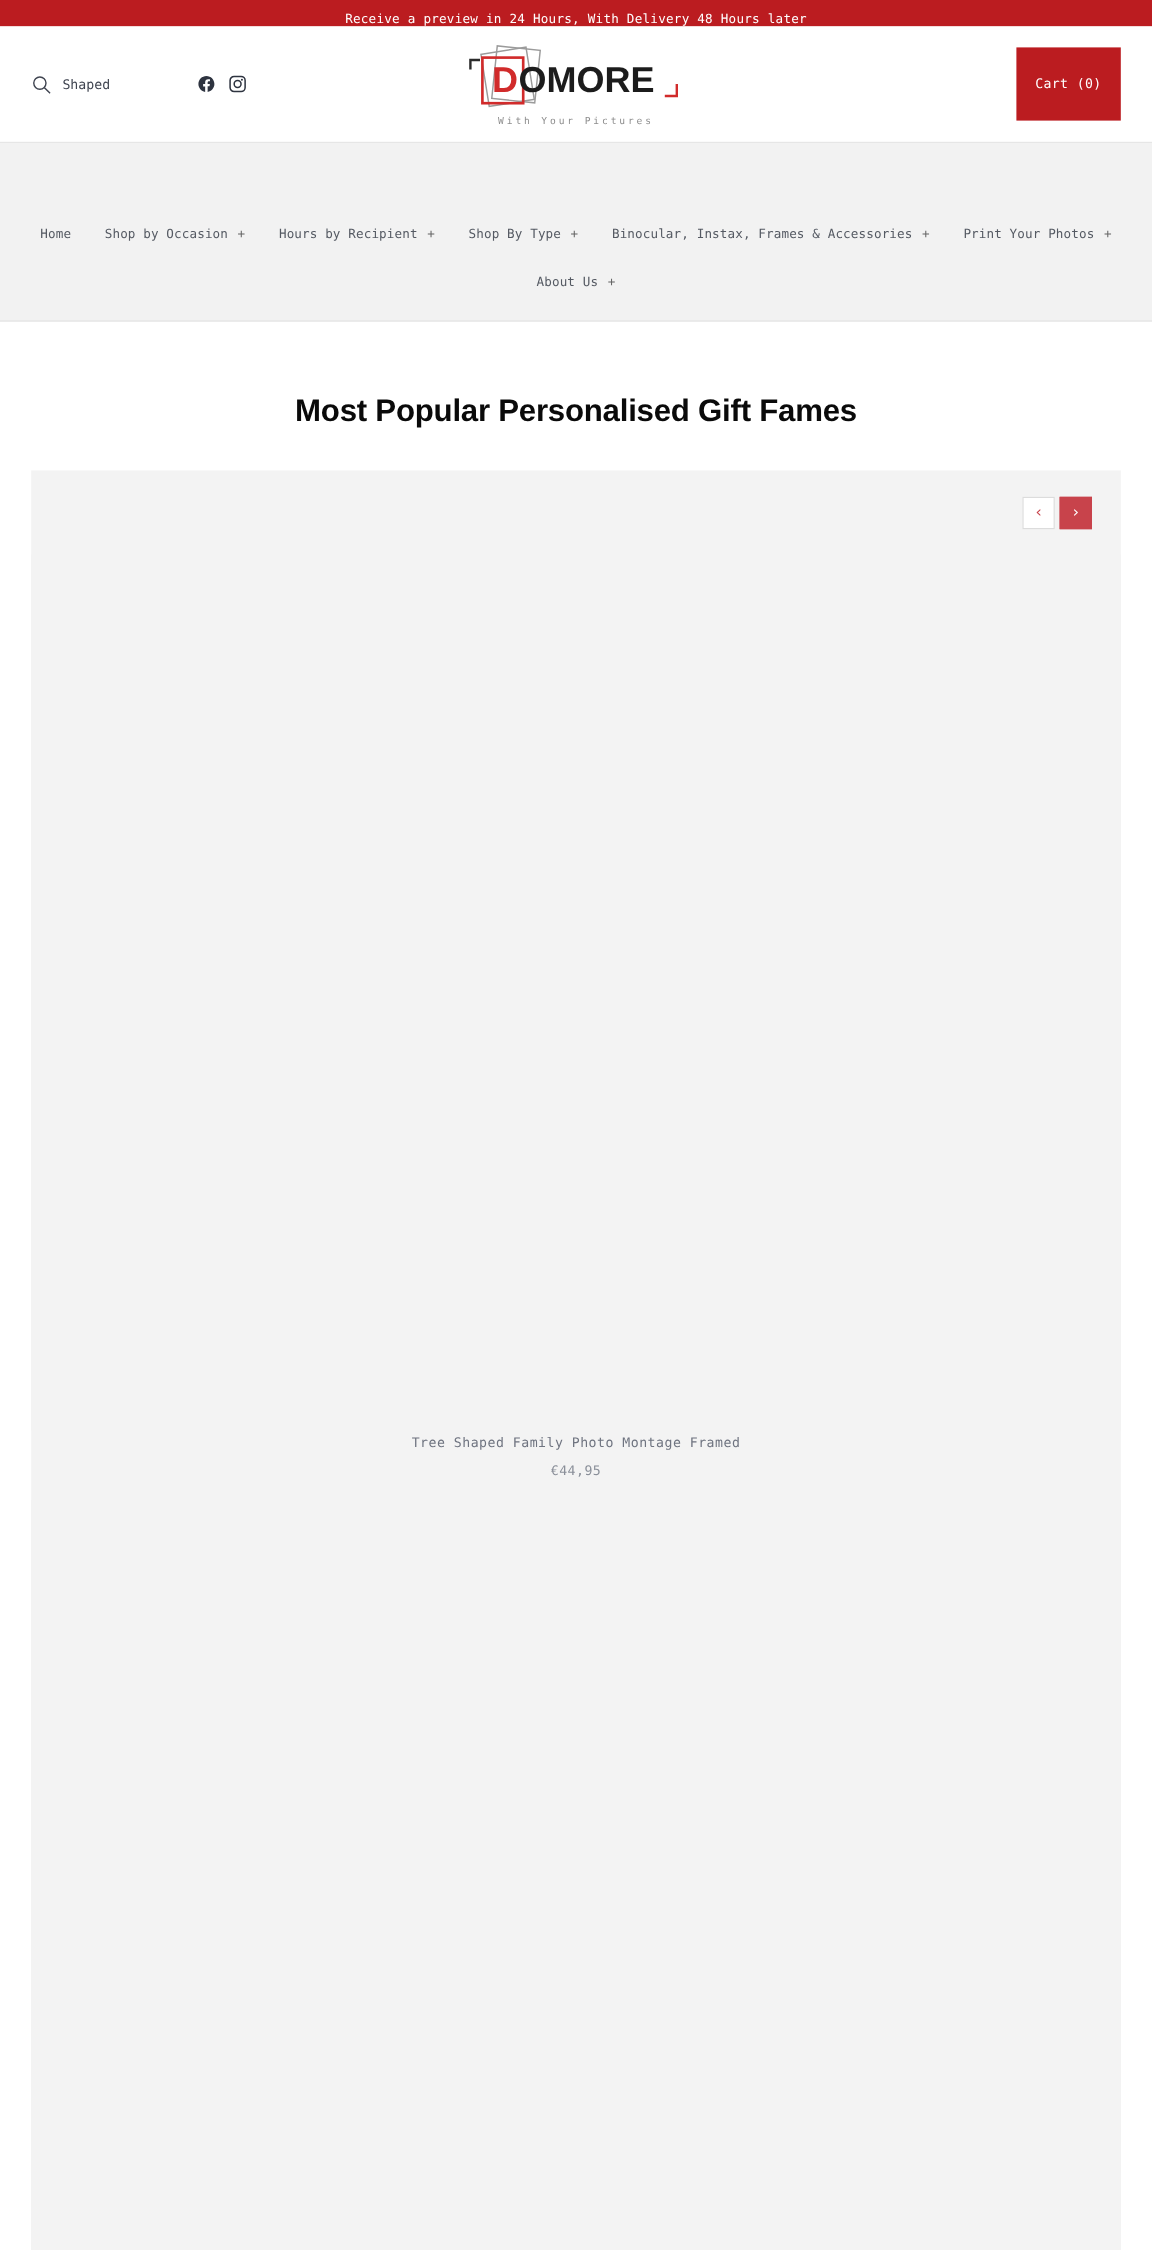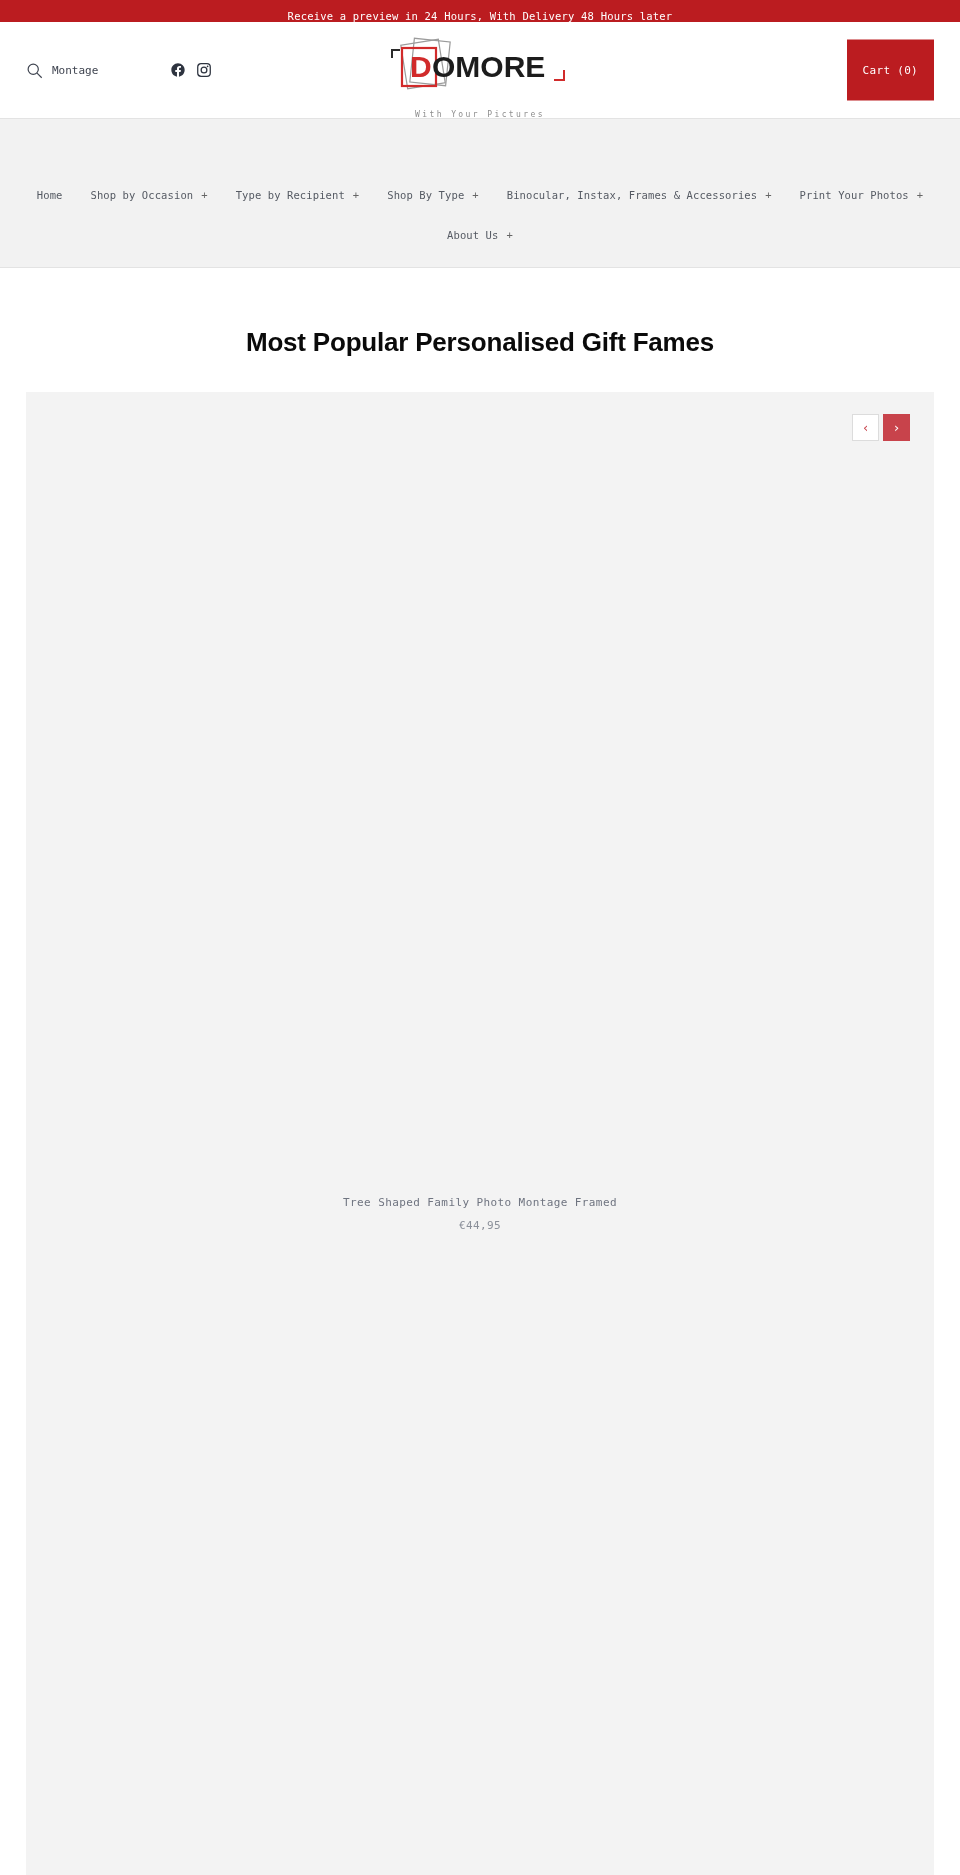--- a/index.html
+++ b/index.html
@@ -50,21 +50,21 @@
     left: 50%;
     transform: translateX(-50%);
     top: 14px;
     width: 230px;
     text-align: center;
   }
   .logo-sub {
     font-size: 8px;
     letter-spacing: 2.4px;
     color: #8d8d8d;
-    margin-top: 14px;
+    margin-top: 0;
     font-family: "DejaVu Sans Mono", monospace;
   }
 
   .cart-btn {
     position: absolute;
     right: 26px;
     top: 50%;
     transform: translateY(-50%);
     background: #bb1c20;
     color: #fff;
@@ -195,21 +195,21 @@
 <header class="header">
 
   <div class="hdr-left">
     <div class="search-wrap">
       <span class="search-icon">
         <svg width="17" height="17" viewBox="0 0 20 20" fill="none" stroke="#3f4450" stroke-width="1.4">
           <circle cx="8.5" cy="8.5" r="6"></circle>
           <line x1="13" y1="13" x2="18.5" y2="18.5"></line>
         </svg>
       </span>
-      <span class="search-label">Montage</span>
+      <span class="search-label">Shaped</span>
     </div>
 
     <div class="social">
       <a class="social-link" href="#" aria-label="Facebook">
         <svg width="16" height="16" viewBox="0 0 24 24" fill="#2e3440">
           <path d="M22 12.06C22 6.5 17.52 2 12 2S2 6.5 2 12.06c0 5.02 3.66 9.18 8.44 9.94v-7.03H7.9v-2.9h2.54V9.85c0-2.52 1.5-3.91 3.77-3.91 1.09 0 2.24.2 2.24.2v2.46h-1.26c-1.24 0-1.63.78-1.63 1.57v1.89h2.78l-.44 2.9h-2.34V22c4.78-.76 8.44-4.92 8.44-9.94z"></path>
         </svg>
       </a>
       <a class="social-link" href="#" aria-label="Instagram">
         <svg width="16" height="16" viewBox="0 0 24 24" fill="none" stroke="#2e3440" stroke-width="1.9">
@@ -242,21 +242,21 @@
 
 <nav class="nav">
   <div class="nav-row first">
     <div class="nav-item">
       <span>Home</span>
     </div>
     <div class="nav-item">
       <span>Shop by Occasion</span><span class="plus">+</span>
     </div>
     <div class="nav-item">
-      <span>Type by Recipient</span><span class="plus">+</span>
+      <span>Hours by Recipient</span><span class="plus">+</span>
     </div>
     <div class="nav-item">
       <span>Shop By Type</span><span class="plus">+</span>
     </div>
     <div class="nav-item">
       <span>Binocular, Instax, Frames &amp; Accessories</span><span class="plus">+</span>
     </div>
     <div class="nav-item">
       <span>Print Your Photos</span><span class="plus">+</span>
     </div>

